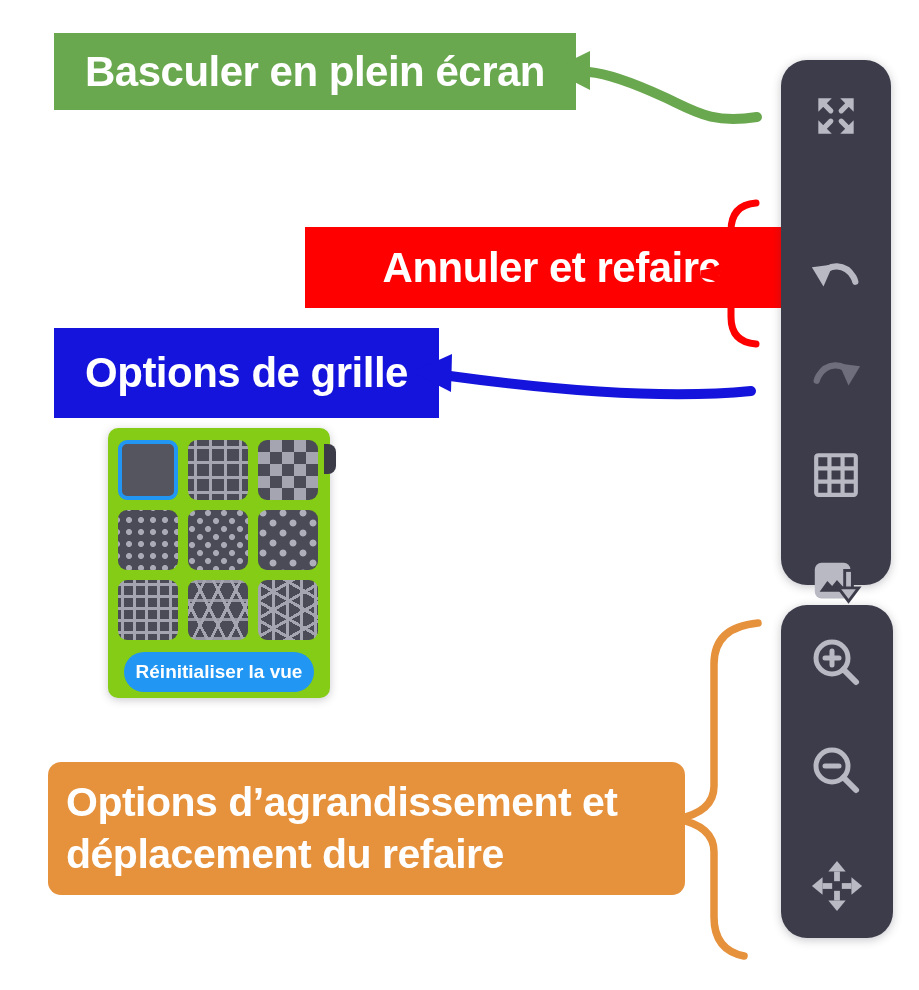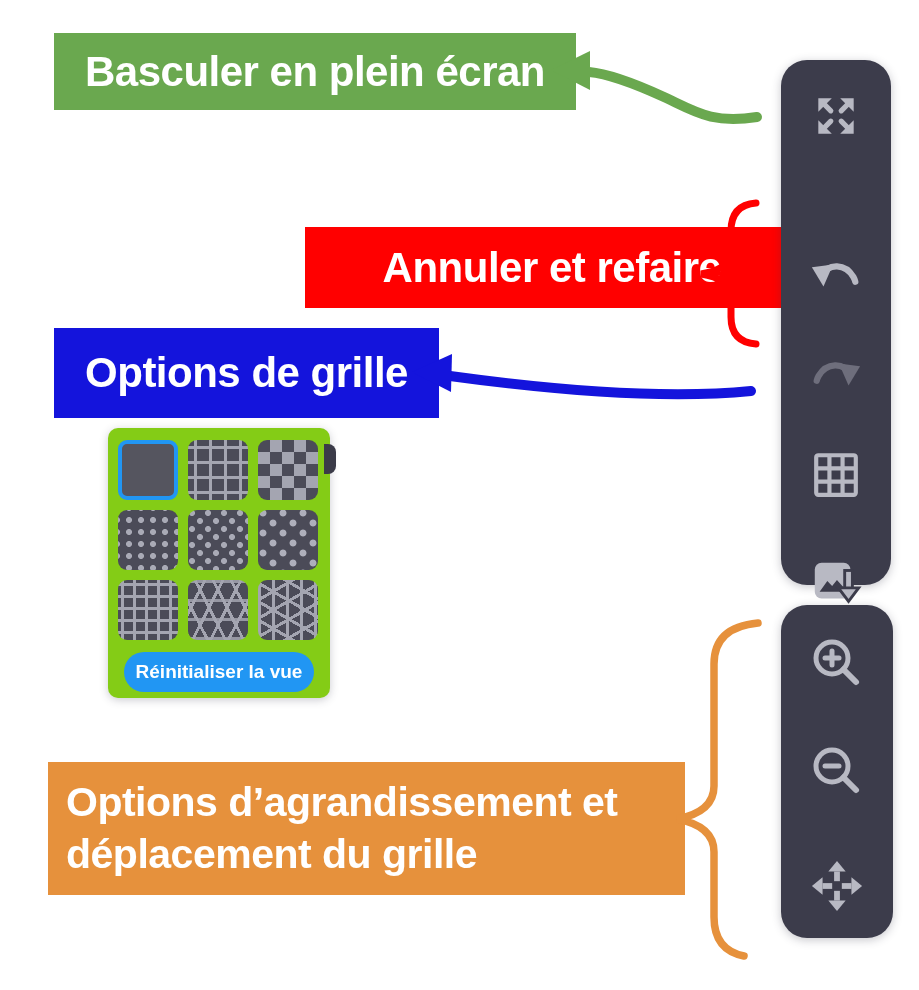--- a/index.html
+++ b/index.html
@@ -7,21 +7,21 @@
         font-family:"Liberation Sans","DejaVu Sans",sans-serif;}
 
   
   .label-box{position:absolute;display:flex;align-items:center;justify-content:center;
              color:#fff;font-weight:700;font-size:42px;letter-spacing:-0.5px;white-space:nowrap;margin-left:28px;}
   .lb-green{left:26px;top:33px;width:522px;height:77px;background:#6aa84f;}
   .lb-red{left:277px;top:227px;width:494px;height:81px;background:#ff0000;}
   .lb-blue{left:26px;top:328px;width:385px;height:90px;background:#1414dc;}
   .lb-orange{left:20px;top:762px;width:637px;height:133px;background:#e6913c;
              flex-direction:column;align-items:flex-start;justify-content:center;
-             padding-left:18px;width:619px;font-size:41px;line-height:1.26;}
+             padding-left:18px;width:619px;font-size:41px;line-height:1.26;border-radius:13px;}
 
   
   #overlay{position:absolute;left:0;top:0;width:919px;height:990px;pointer-events:none;}
 
   
   .toolbar{position:absolute;background:#3c3c4b;border-radius:26px;
            box-shadow:0 2px 10px rgba(50,50,70,.28);}
   #toolbar-top{left:781px;top:60px;width:110px;height:525px;}
   #toolbar-bottom{left:781px;top:605px;width:112px;height:333px;}
   .tb-btn{position:absolute;left:50%;transform:translateX(-50%);
@@ -84,21 +84,21 @@
     <span>Basculer en plein écran</span>
   </div>
   <div class="label-box lb-red">
     <span>Annuler et refaire</span>
   </div>
   <div class="label-box lb-blue">
     <span>Options de grille</span>
   </div>
   <div class="label-box lb-orange">
     <span>Options d’agrandissement et</span>
-    <span>déplacement du grille</span>
+    <span>déplacement du refaire</span>
   </div>
 
   <svg id="overlay" viewBox="0 0 919 990">
     <g>
       <path d="M757,117 C712,124 696,112 664,97 C640,86 612,74 589,72" fill="none" stroke="#6aa84f" stroke-width="10" stroke-linecap="round"></path>
       <polygon points="551,70 590,51 590,90" fill="#6aa84f"></polygon>
     </g>
     <g>
       <path d="M756,203 Q731,205 731,231 L731,252 Q731,269 701,274 Q731,279 731,296 L731,317 Q731,342 756,344" fill="none" stroke="#ff0000" stroke-width="7" stroke-linecap="round"></path>
     </g>

